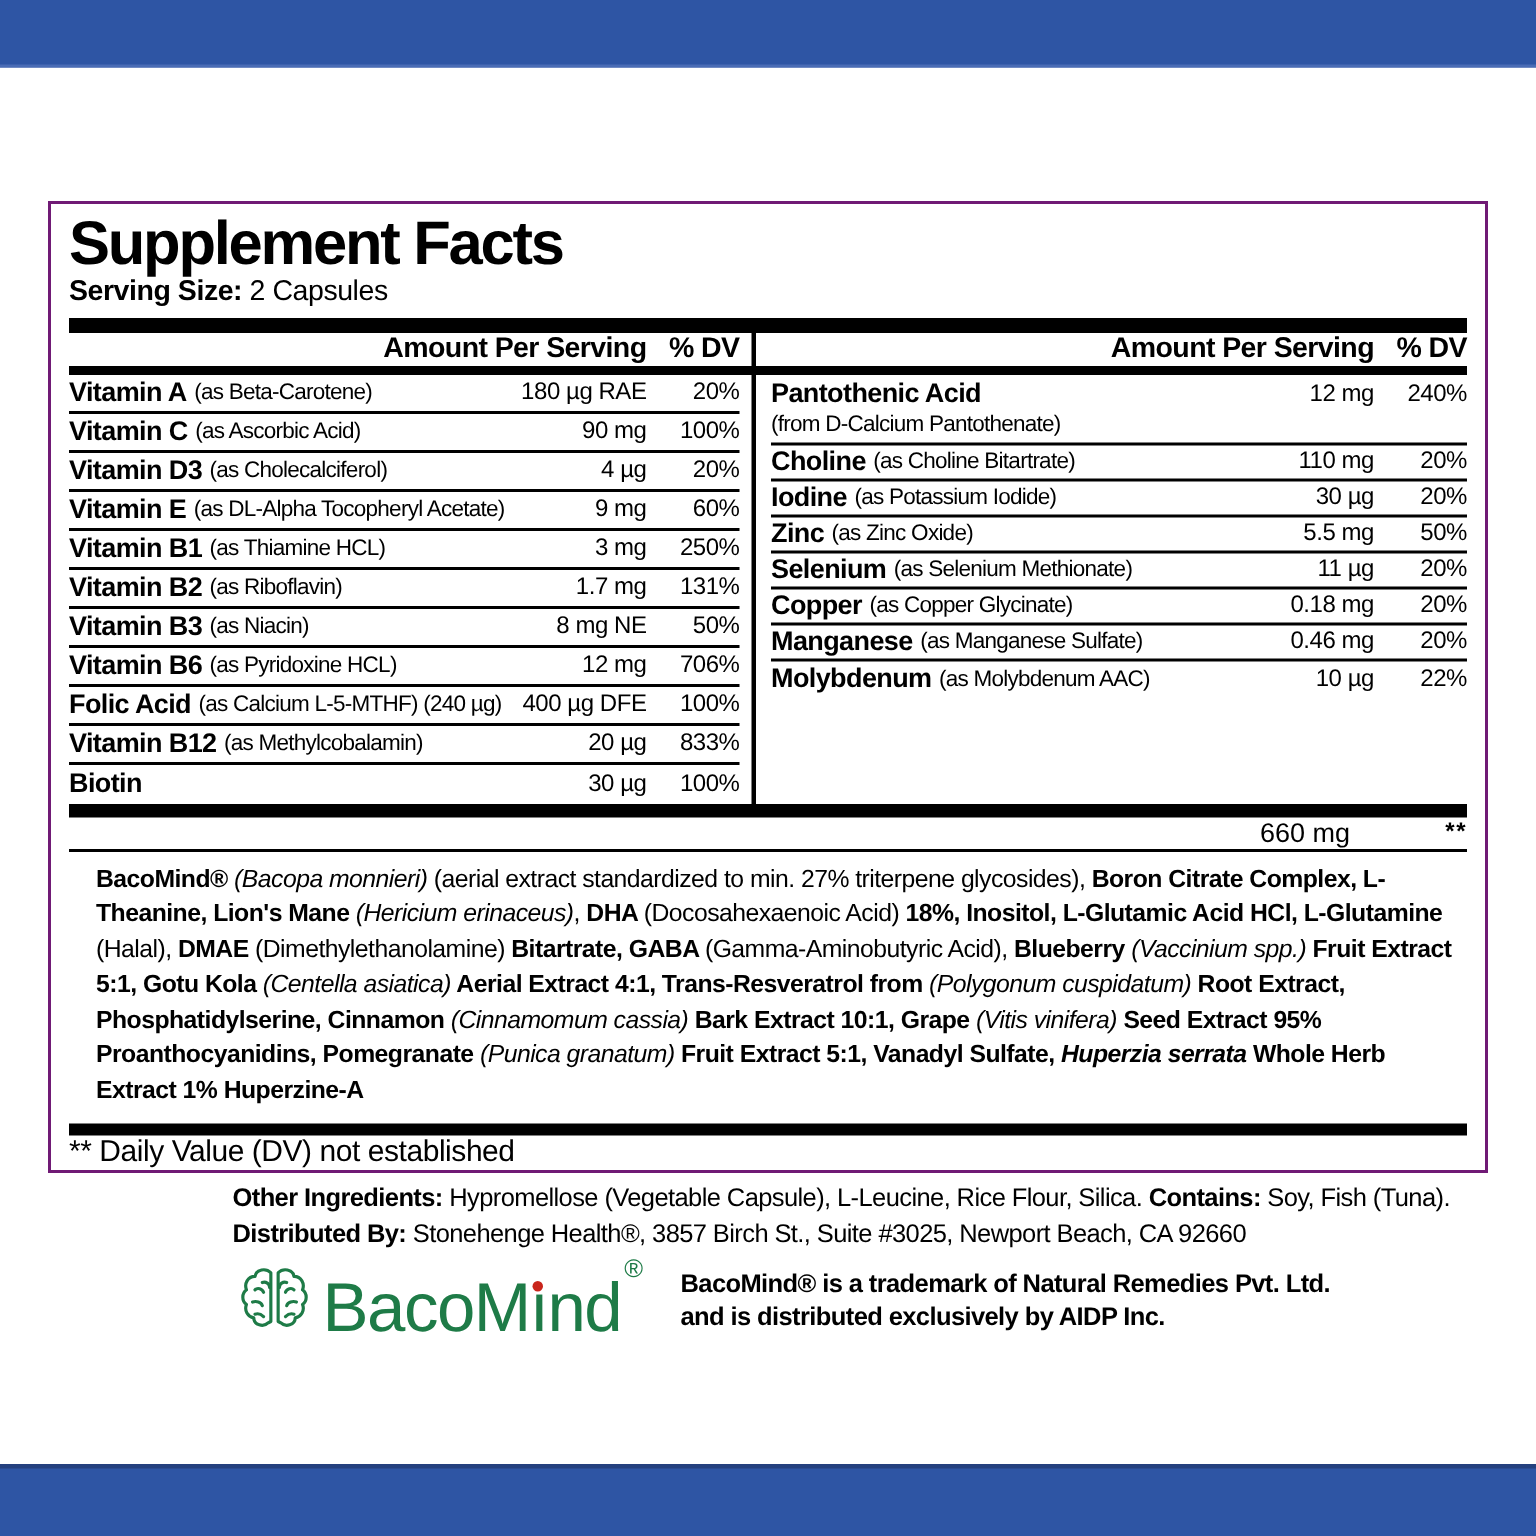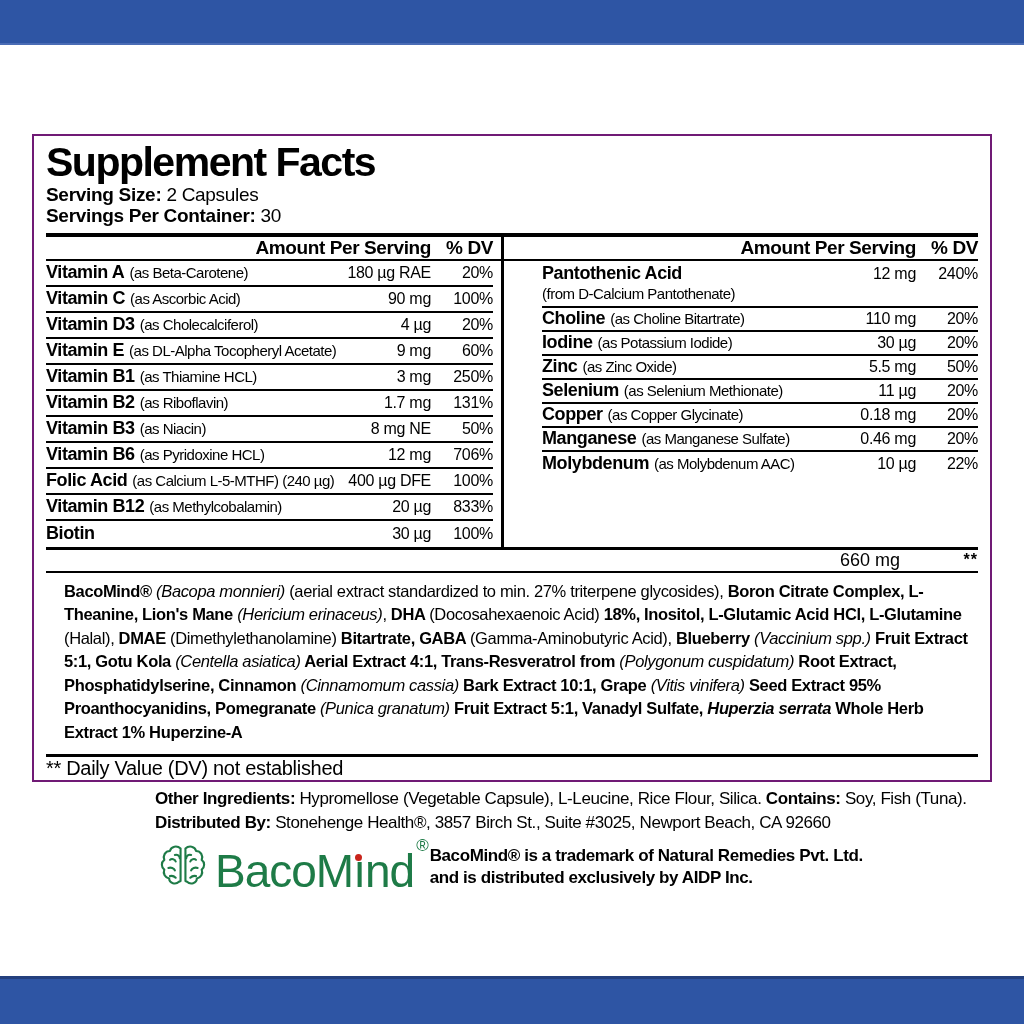--- a/index.html
+++ b/index.html
@@ -21,21 +21,21 @@
   .bar3 { height:13px; }
   .bar4 { height:12px; margin-top:2px; }
 
   .col-headers { display:flex; height:28px; align-items:center; }
   .col-headers .half { display:flex; align-items:center; }
   .half-left { width:458px; padding-right:8px; border-right:3px solid #000; }
   .half-right { flex:1; padding-left:10px; }
   .hdr-amt { margin-left:auto; font-size:19px; font-weight:bold; letter-spacing:-0.4px; }
   .hdr-dv { width:62px; text-align:right; font-size:19px; font-weight:bold; letter-spacing:-0.4px; }
 
-  .columns { display:flex; height:288px;gap:28px; }
+  .columns { display:flex; height:288px; }
   .col { display:flex; flex-direction:column; }
   .col-left { width:458px; padding-right:8px; border-right:3px solid #000; }
   .col-right { flex:1; padding-left:10px; }
 
   .row { display:flex; align-items:center; border-bottom:2px solid #000; }
   .col .row:last-child { border-bottom:none; }
   .nname { font-weight:bold; font-size:18px; letter-spacing:-0.4px; white-space:nowrap; }
   .ndetail { font-size:15px; margin-left:5px; letter-spacing:-0.5px; white-space:nowrap; }
   .amt { margin-left:auto; font-size:16px; letter-spacing:-0.3px; white-space:nowrap; }
   .dv { width:62px; text-align:right; font-size:16px; letter-spacing:-0.3px; }
@@ -60,37 +60,33 @@
   .ft2 { top:813px; }
   .foot-text b { letter-spacing:-0.4px; }
 
   .logo-row { position:absolute; left:157px; top:840px; display:flex; align-items:flex-start; }
   .brain { width:52px; height:52px; margin-top:2px; }
   .wordmark { font-size:46px; line-height:52px; color:#1e7b47; margin-left:6px; letter-spacing:-1px; position:relative; font-weight:normal; }
   .wordmark .lg-i { position:relative; }
   .wordmark .i-dot { position:absolute; top:9px; left:2px; width:7px; height:7px; border-radius:50%; background:#c9251c; }
   .wordmark sup { font-size:17px; color:#1e7b47; position:relative; top:-20px; left:2px; }
 
-  .tm-block { margin-left:4px; margin-top:5px; font-weight:bold; font-size:17px; line-height:22px; letter-spacing:-0.4px; }
+  .tm-block { margin-left:28px; margin-top:5px; font-weight:bold; font-size:17px; line-height:22px; letter-spacing:-0.4px; }
 </style>
 </head>
 <body>
 
 <div class="band band-top"></div>
 <div class="band band-bottom"></div>
 
 <div class="panel">
   <div class="sf-title">Supplement Facts</div>
   <div class="serve-line">
     <span>Serving Size:</span>
     <span class="val">2 Capsules</span>
-  </div>
-  <div class="serve-line">
-    <span>Servings Per Container:</span>
-    <span class="val">30</span>
   </div>
 
   <div class="bar bar1"></div>
 
   <div class="col-headers">
     <div class="half half-left">
       <span class="hdr-amt">Amount Per Serving</span>
       <span class="hdr-dv">% DV</span>
     </div>
     <div class="half half-right">

